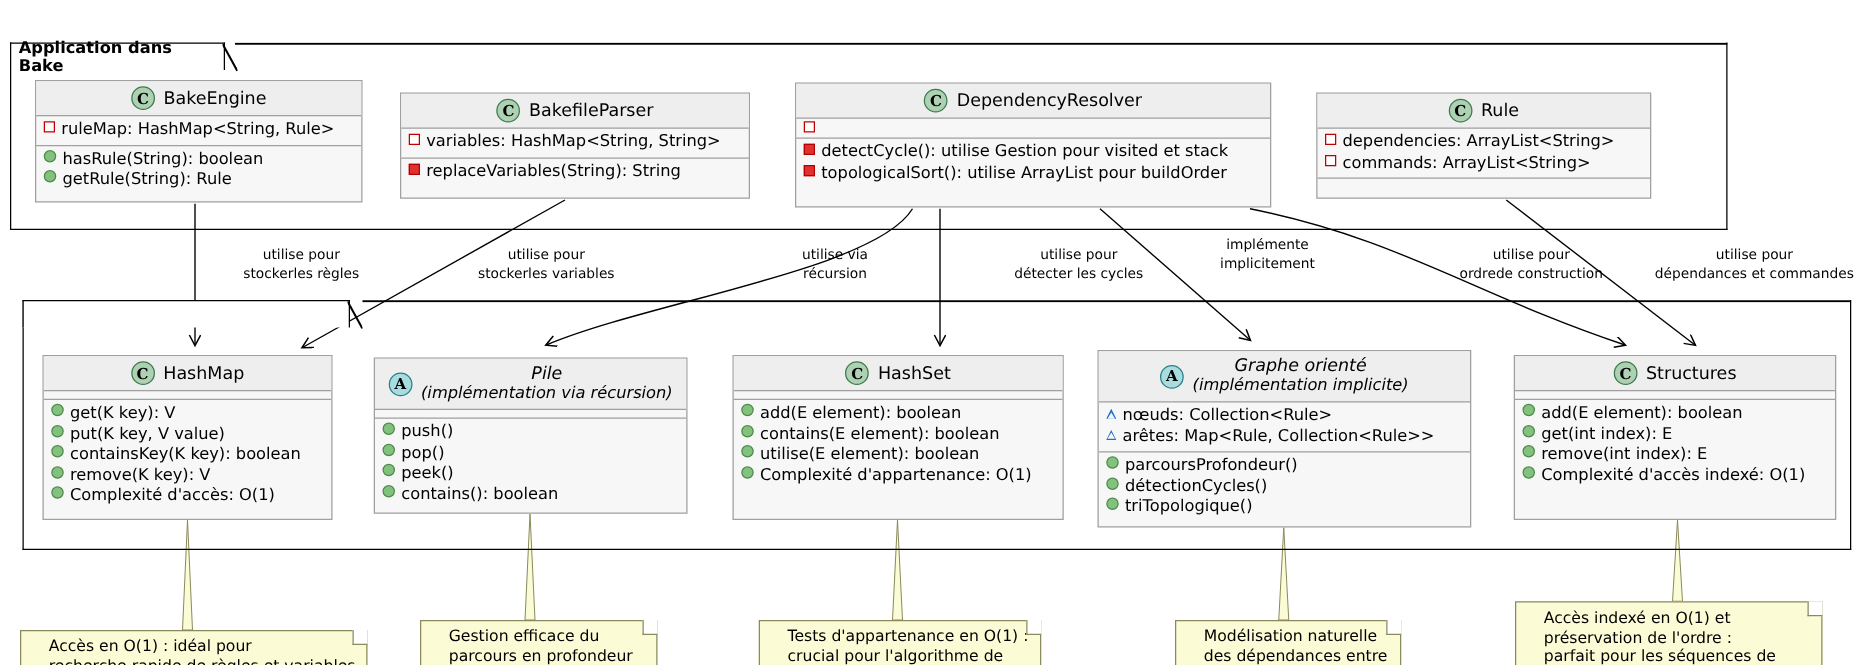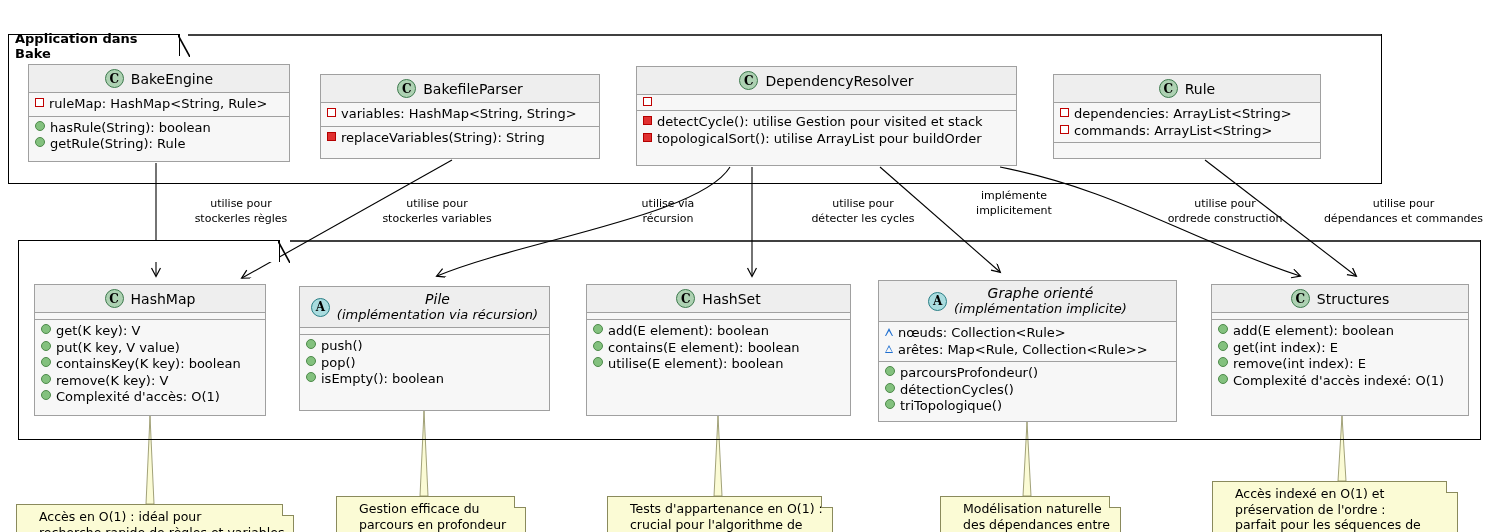--- a/index.html
+++ b/index.html
@@ -232,21 +232,25 @@
           <div class="row">
             <span class="vm pub-method"></span>
             <span>push()</span>
           </div>
           <div class="row">
             <span class="vm pub-method"></span>
             <span>pop()</span>
           </div>
           <div class="row">
             <span class="vm pub-method"></span>
-            <span>isEmpty(): boolean</span>
+            <span>peek()</span>
+          </div>
+          <div class="row">
+            <span class="vm pub-method"></span>
+            <span>contains(): boolean</span>
           </div>
         </div>
       </div>
       <div class="cls" style="left: 586px; top: 258px; width: 265px; height: 132px;">
         <div class="cls-title">
           <span class="badge c">C</span>
           <span class="tname"><span>HashSet</span></span>
         </div>
         <div class="compartment empty"></div>
         <div class="compartment">
@@ -254,20 +258,24 @@
             <span class="vm pub-method"></span>
             <span>add(E element): boolean</span>
           </div>
           <div class="row">
             <span class="vm pub-method"></span>
             <span>contains(E element): boolean</span>
           </div>
           <div class="row">
             <span class="vm pub-method"></span>
             <span>utilise(E element): boolean</span>
+          </div>
+          <div class="row">
+            <span class="vm pub-method"></span>
+            <span>Complexité d'appartenance: O(1)</span>
           </div>
         </div>
       </div>
       <div class="cls" style="left: 878px; top: 254px; width: 299px; height: 142px;">
         <div class="cls-title abstract">
           <span class="badge a">A</span>
           <span class="tname"><span>Graphe orienté</span><span class="sub">(implémentation implicite)</span></span>
         </div>
         <div class="compartment">
           <div class="row">

